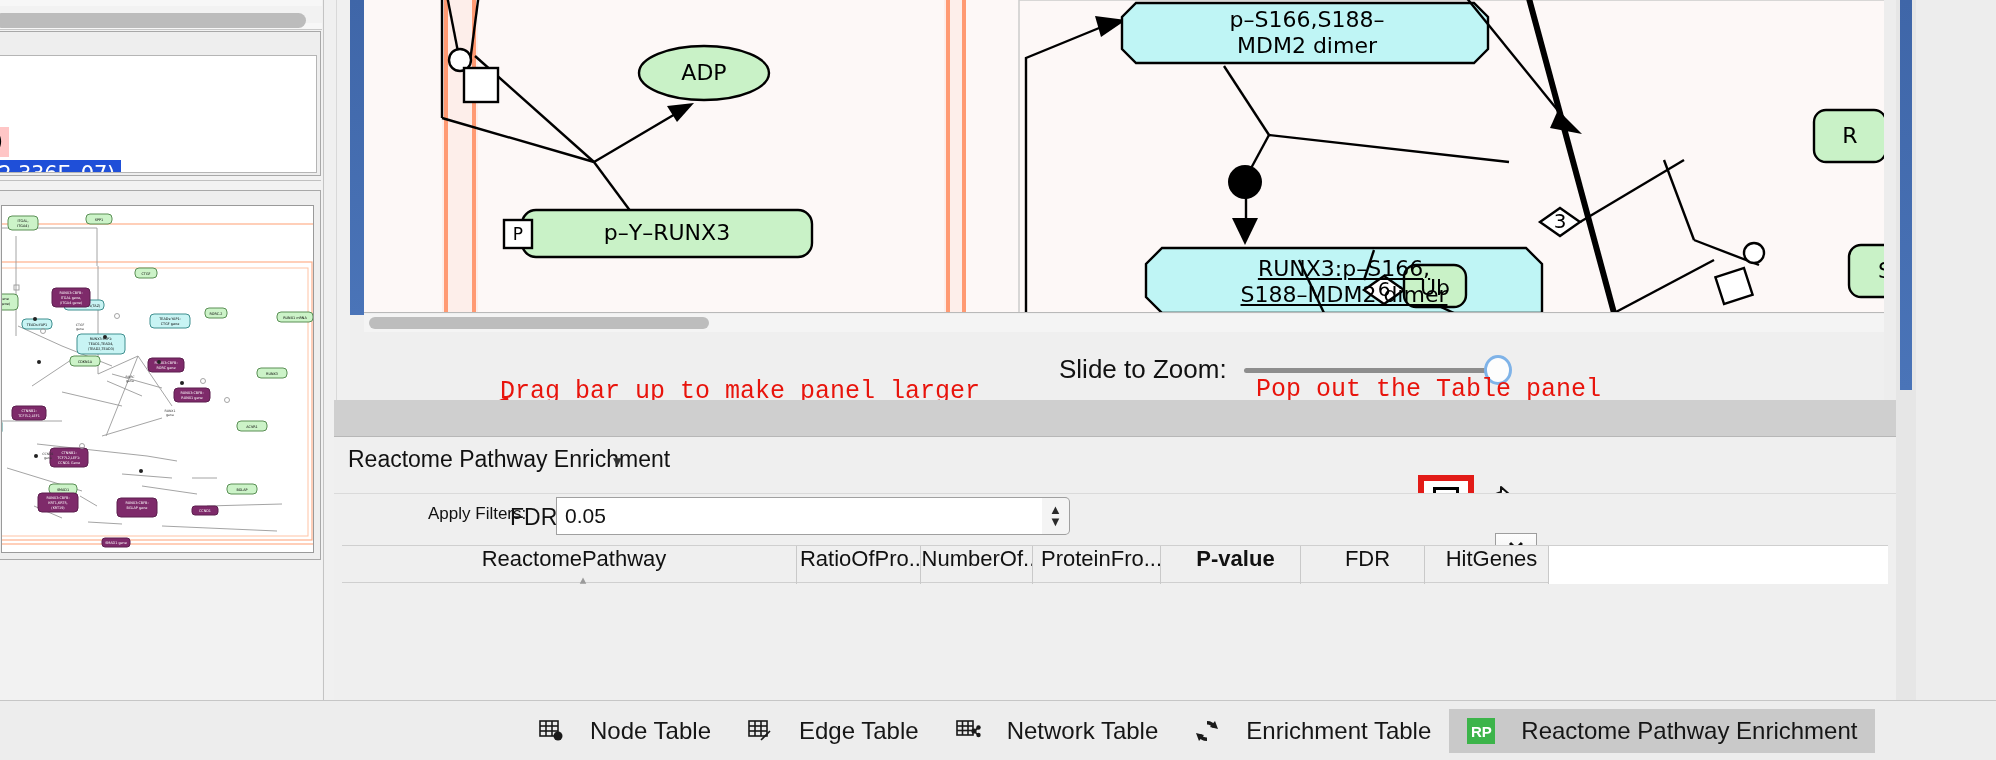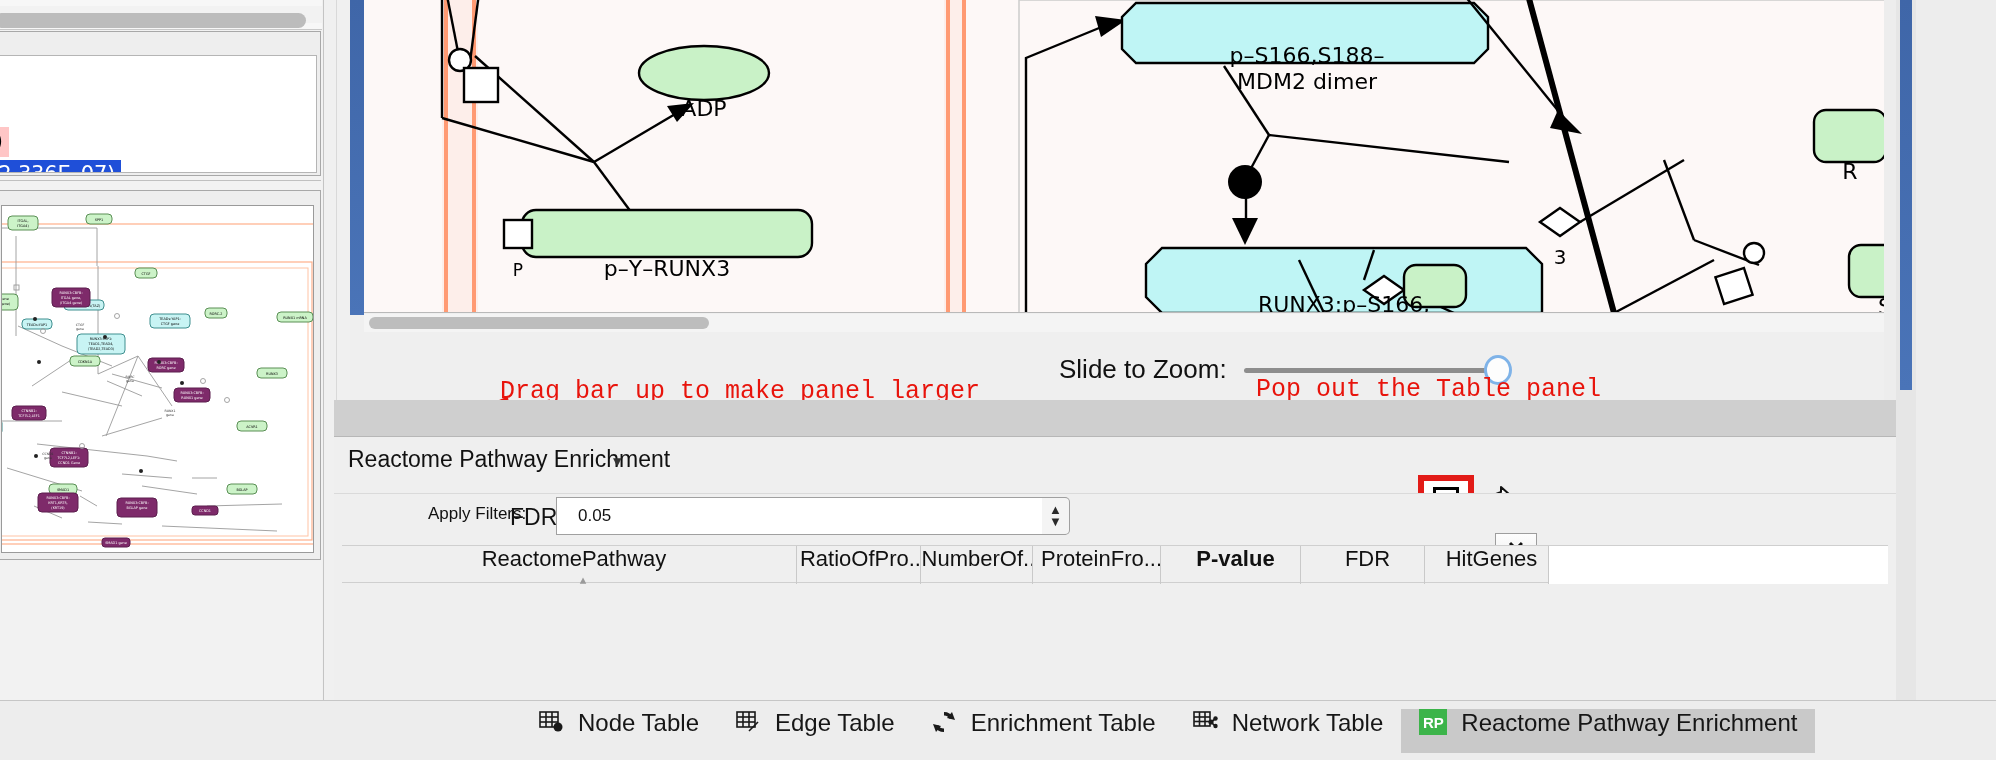--- a/index.html
+++ b/index.html
@@ -99,21 +99,20 @@
 
   .node-label {
     position: absolute;
     font-family: "DejaVu Sans", sans-serif;
     font-size: 22px;
     color: #000;
     text-align: center;
     line-height: 1.16;
     white-space: pre;
     pointer-events: none;
-    margin-top: 36px;
   }
 
   
   #net-hscroll {
     position: absolute; left: 14px; top: 314px; width: 1632px; height: 18px;
     background: #f4f4f4;
   }
   #net-hscroll-thumb {
     position: absolute; left: 5px; top: 3px; width: 340px; height: 12px;
     background: #bdbdbd; border-radius: 7px;
@@ -208,22 +207,22 @@
     position: absolute; left: 62px; top: 10px;
     font-size: 17px; color: #111; margin-left: 32px;
   }
   #fdr-label {
     position: absolute; left: 176px; top: 10px;
     font-size: 23px; color: #111;
   }
   #fdr-input {
     position: absolute; left: 222px; top: 3px; width: 510px; height: 38px;
     background: #ffffff; border: 1px solid #a0a0a0;
-    font-size: 17px; color: #111;
-    padding: 0 21px; line-height: 36px;
+    font-size: 21px; color: #111;
+    padding: 0 8px; line-height: 36px;
     font-family: "Liberation Sans", sans-serif;
   }
   #fdr-spinner {
     position: absolute; left: 708px; top: 3px; width: 28px; height: 38px;
     background: #f4f4f4; border: 1px solid #a0a0a0; border-left: none;
     border-radius: 0 5px 5px 0;
     display: flex; flex-direction: column; align-items: center; justify-content: center;
   }
   .spin-ch { font-size: 13px; line-height: 12px; color: #2a2a2a; }
 
@@ -259,21 +258,21 @@
   
   #bottom-bar {
     position: absolute; left: 0; top: 700px; width: 1996px; height: 60px;
     background: #ededed; border-top: 1px solid #c6c6c6;
   }
   #tabs {
     position: absolute; left: 520px; top: 6px; height: 48px;
     display: flex; align-items: center; gap: 0px;
   }
   .tab {
-    display: flex; gap: 14px;
+    display: flex; align-items: center; gap: 26px;
     height: 44px; padding: 0 18px;
     font-size: 24px; color: #161616;
     cursor: pointer;
     font-family: "Liberation Sans", sans-serif;
     white-space: nowrap;
   }
   .tab.active { background: #c9c9c9; }
   .tab-icon { width: 26px; height: 26px; display: block; }
   .rp-badge {
     width: 28px; height: 26px; background: #3cb44a;
@@ -678,48 +677,48 @@
             <line x1="8" y1="3" x2="8" y2="18"></line>
             <line x1="14" y1="3" x2="14" y2="18"></line>
             <line x1="14" y1="22" x2="23" y2="13"></line>
           </g>
         </svg>
         <span>Edge Table</span>
       </div>
 
       <div class="tab">
         <svg class="tab-icon" viewBox="0 0 26 26">
-          <g fill="#1a1a1a">
-            <path d="M13 3 a10 10 0 0 1 9 5.5 l-3.2 1.6 a6.4 6.4 0 0 0 -5.8 -3.5 Z"></path>
-            <path d="M13 23 a10 10 0 0 1 -9 -5.5 l3.2 -1.6 a6.4 6.4 0 0 0 5.8 3.5 Z"></path>
-            <polygon points="21,3 24,11 16,9"></polygon>
-            <polygon points="5,23 2,15 10,17"></polygon>
-          </g>
-        </svg>
-        <span>Enrichment Table</span>
-      </div>
-
-      <div class="tab">
-        <svg class="tab-icon" viewBox="0 0 26 26">
           <g stroke="#1a1a1a" stroke-width="1.6" fill="none">
             <rect x="2" y="3" width="16" height="14"></rect>
             <line x1="2" y1="8" x2="18" y2="8"></line>
             <line x1="2" y1="12.5" x2="18" y2="12.5"></line>
             <line x1="7.5" y1="3" x2="7.5" y2="17"></line>
             <line x1="13" y1="3" x2="13" y2="17"></line>
             <line x1="19" y1="13" x2="23" y2="10"></line>
             <line x1="19" y1="13" x2="23" y2="17"></line>
           </g>
           <circle cx="19" cy="13" r="2.6" fill="#1a1a1a"></circle>
           <circle cx="23.5" cy="9.5" r="2.2" fill="#1a1a1a"></circle>
           <circle cx="23.5" cy="17" r="2.2" fill="#1a1a1a"></circle>
         </svg>
         <span>Network Table</span>
       </div>
 
+      <div class="tab">
+        <svg class="tab-icon" viewBox="0 0 26 26">
+          <g fill="#1a1a1a">
+            <path d="M13 3 a10 10 0 0 1 9 5.5 l-3.2 1.6 a6.4 6.4 0 0 0 -5.8 -3.5 Z"></path>
+            <path d="M13 23 a10 10 0 0 1 -9 -5.5 l3.2 -1.6 a6.4 6.4 0 0 0 5.8 3.5 Z"></path>
+            <polygon points="21,3 24,11 16,9"></polygon>
+            <polygon points="5,23 2,15 10,17"></polygon>
+          </g>
+        </svg>
+        <span>Enrichment Table</span>
+      </div>
+
       <div class="tab active">
         <span class="rp-badge">RP</span>
         <span>Reactome Pathway Enrichment</span>
       </div>
 
     </div>
   </div>
 
 </div>
 

